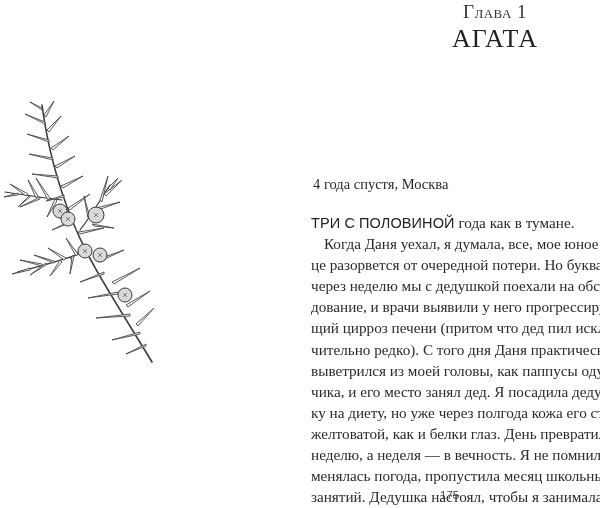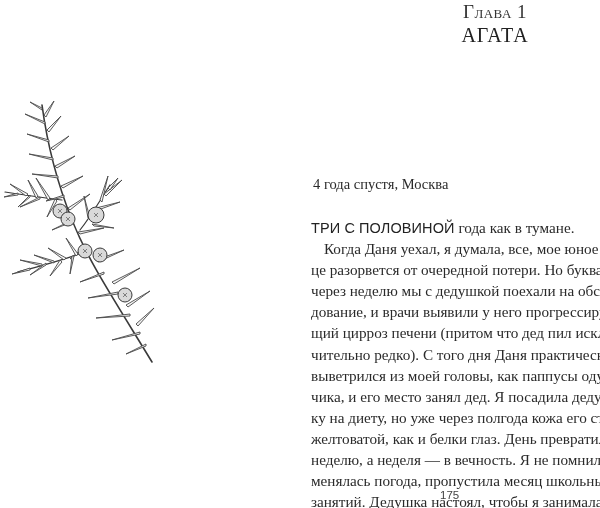--- a/index.html
+++ b/index.html
@@ -13,32 +13,32 @@
     }
     .illustration svg { width: 200px; height: 270px; display: block; }
 
     .chapter-label {
       position: absolute; left: 400px; top: 1px; width: 190px; text-align: center;
       font-family: "Liberation Serif", serif; font-size: 19px; color: #333;
       letter-spacing: 0.5px; font-variant: small-caps;
     }
     .chapter-title {
       position: absolute; left: 400px; top: 24px; width: 190px; text-align: center;
-      font-family: "Liberation Serif", serif; font-size: 20px; color: #222;
+      font-family: "Liberation Serif", serif; font-size: 26px; color: #222;
       letter-spacing: 1px;
     }
 
     .epigraph {
       position: absolute; left: 313px; top: 176px;
       font-family: "Liberation Serif", serif; font-size: 14.5px; color: #2a2a2a;
     }
 
     .body-text {
       position: absolute; left: 311px; top: 213px; width: 287px;
-      font-family: "Liberation Serif", serif; font-size: 15.2px; line-height: 29px; color: #2a2a2a;
+      font-family: "Liberation Serif", serif; font-size: 15.2px; line-height: 20px; color: #2a2a2a;
     }
     .line { display: block; white-space: nowrap; text-align: justify; text-align-last: justify; height: 21.1px; overflow: visible; }
     .line.last { text-align-last: left; }
     .line.indent { padding-left: 13px; }
     .lead-caps {
       font-family: "Liberation Sans", sans-serif; font-size: 14.5px; letter-spacing: 0.1px; color: #222;
     }
 
     .page-number {
       position: absolute; left: 440px; top: 489px; width: 40px; 

